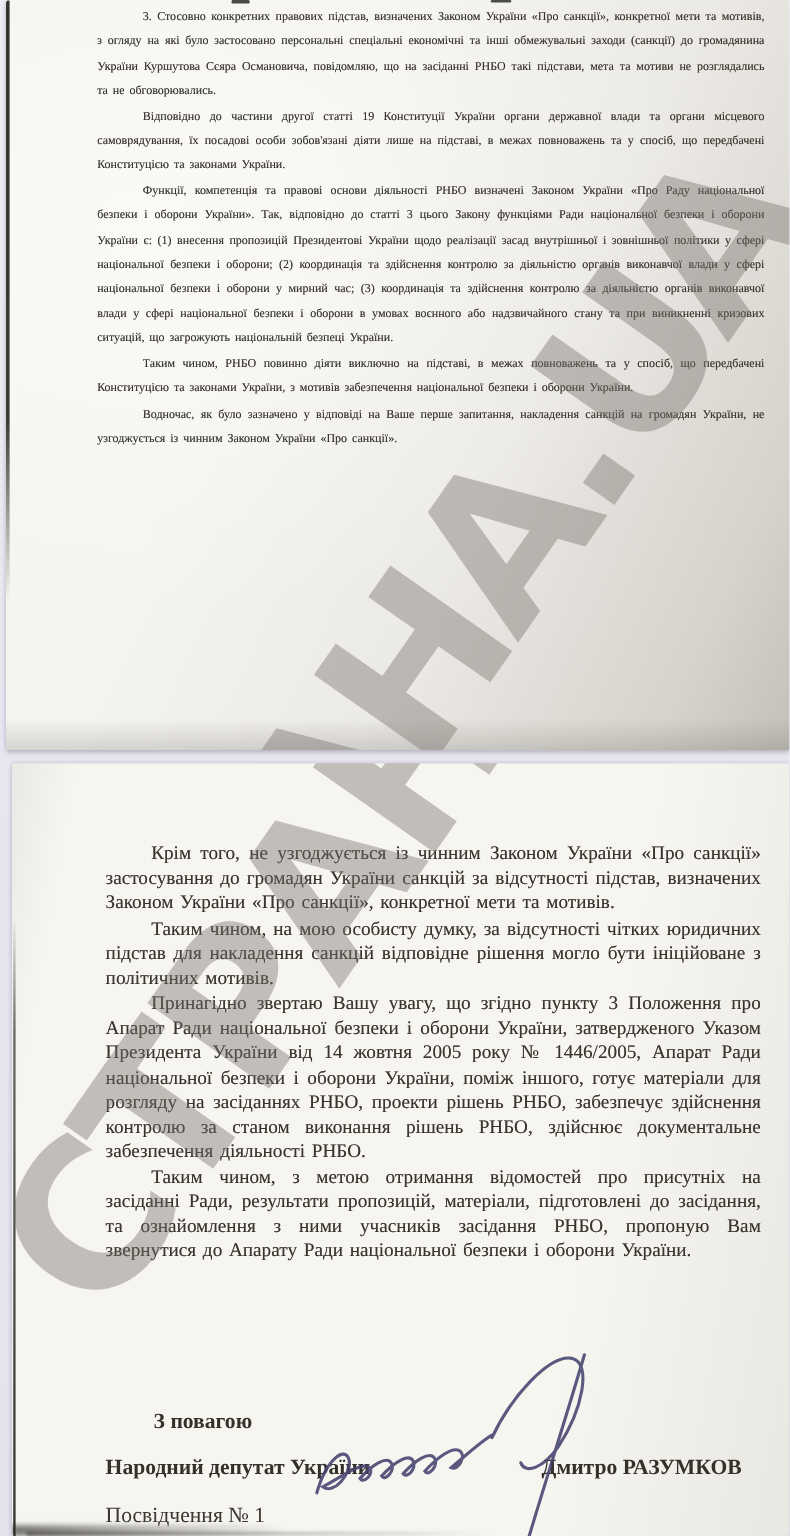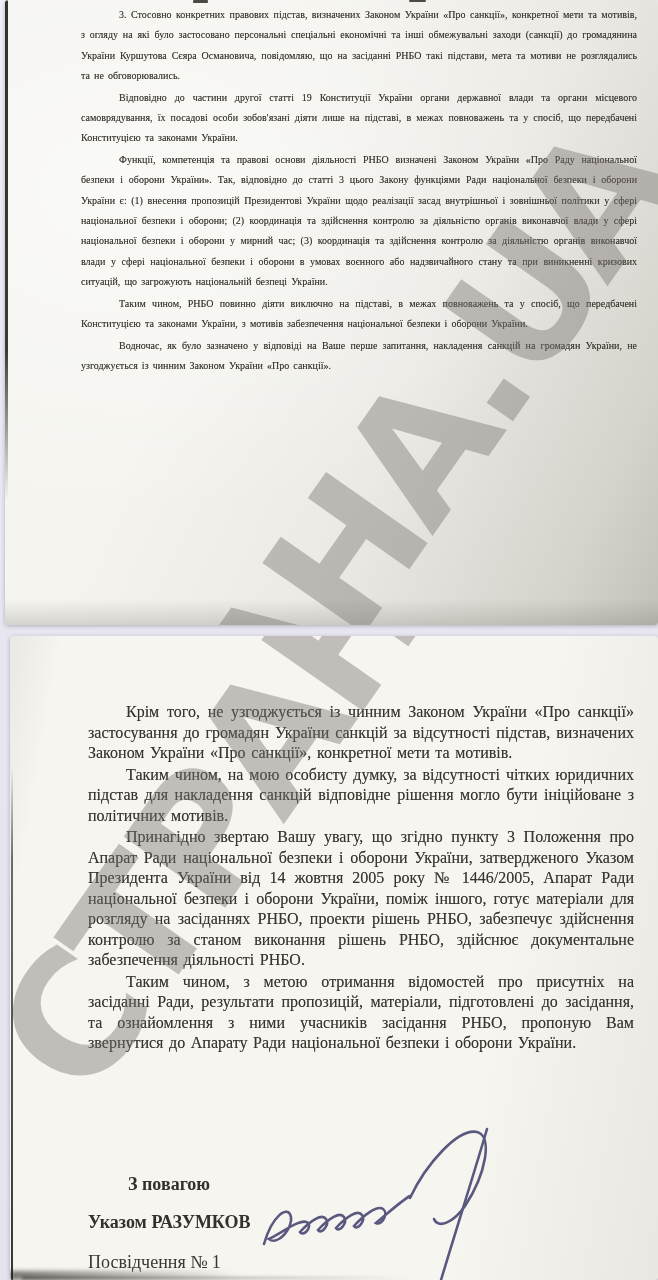--- a/index.html
+++ b/index.html
@@ -99,21 +99,22 @@
   <div class="doc-text text2">
     <p>Крім того, не узгоджується із чинним Законом України «Про санкції» застосування до громадян України санкцій за відсутності підстав, визначених Законом України «Про санкції», конкретної мети та мотивів.</p>
     <p>Таким чином, на мою особисту думку, за відсутності чітких юридичних підстав для накладення санкцій відповідне рішення могло бути ініційоване з політичних мотивів.</p>
     <p>Принагідно звертаю Вашу увагу, що згідно пункту 3 Положення про Апарат Ради національної безпеки і оборони України, затвердженого Указом Президента України від 14 жовтня 2005 року № 1446/2005, Апарат Ради національної безпеки і оборони України, поміж іншого, готує матеріали для розгляду на засіданнях РНБО, проекти рішень РНБО, забезпечує здійснення контролю за станом виконання рішень РНБО, здійснює документальне забезпечення діяльності РНБО.</p>
     <p>Таким чином, з метою отримання відомостей про присутніх на засіданні Ради, результати пропозицій, матеріали, підготовлені до засідання, та ознайомлення з ними учасників засідання РНБО, пропоную Вам звернутися до Апарату Ради національної безпеки і оборони України.</p>
   </div>
 
   <div class="closing">
     <div class="regards">З повагою</div>
     <div class="sig-row">
-      <span class="signer-name">Указом РАЗУМКОВ</span>
+      <span>Народний депутат України</span>
+      <span class="signer-name">Дмитро РАЗУМКОВ</span>
     </div>
     <div class="credential">Посвідчення № 1</div>
   </div>
 
   <svg class="signature" width="310" height="160" viewBox="0 0 310 160">
     <g fill="none" stroke="#45436f" stroke-width="2.6" stroke-linecap="round" opacity="0.88">
       <path d="M14 122 C22 94 38 82 41 95 C43 106 28 124 19 117 C33 110 52 95 58 101 C62 106 53 115 50 110 C60 99 72 91 76 97 C80 103 71 113 68 108 C78 97 90 89 94 95 C98 101 89 111 86 106 C96 95 108 87 112 93 C116 99 107 109 104 104 C114 93 127 83 133 87 C139 91 132 104 126 101 C137 92 151 79 160 74"></path>
       <path d="M160 76 C176 42 208 6 227 10 C243 14 236 52 215 84 C203 101 188 107 184 97"></path>
       <path d="M237 7 C226 45 206 108 191 158"></path>
     </g>

